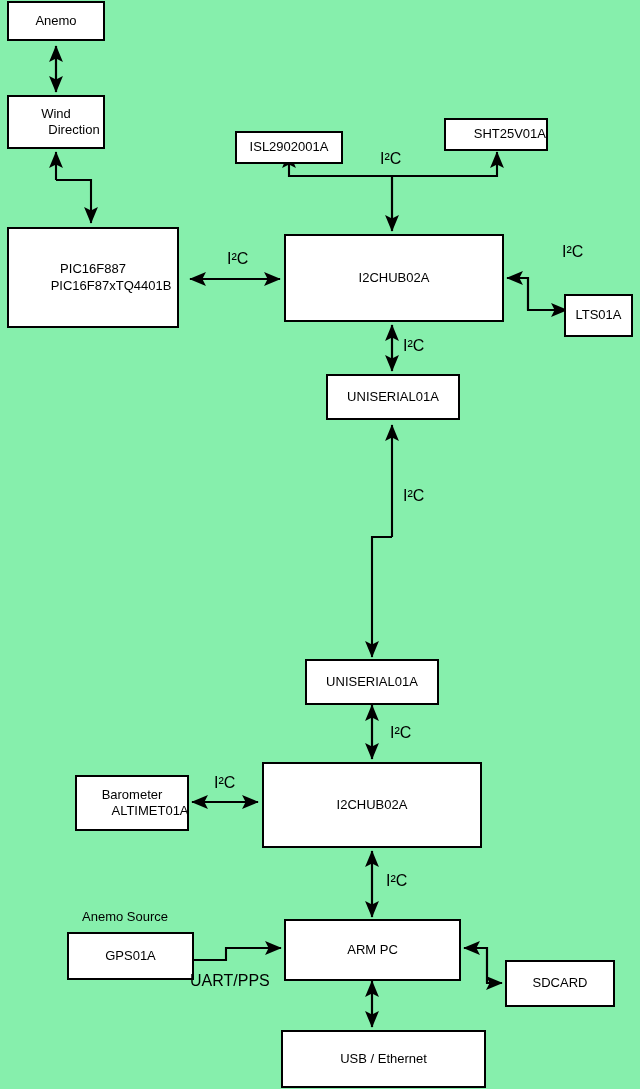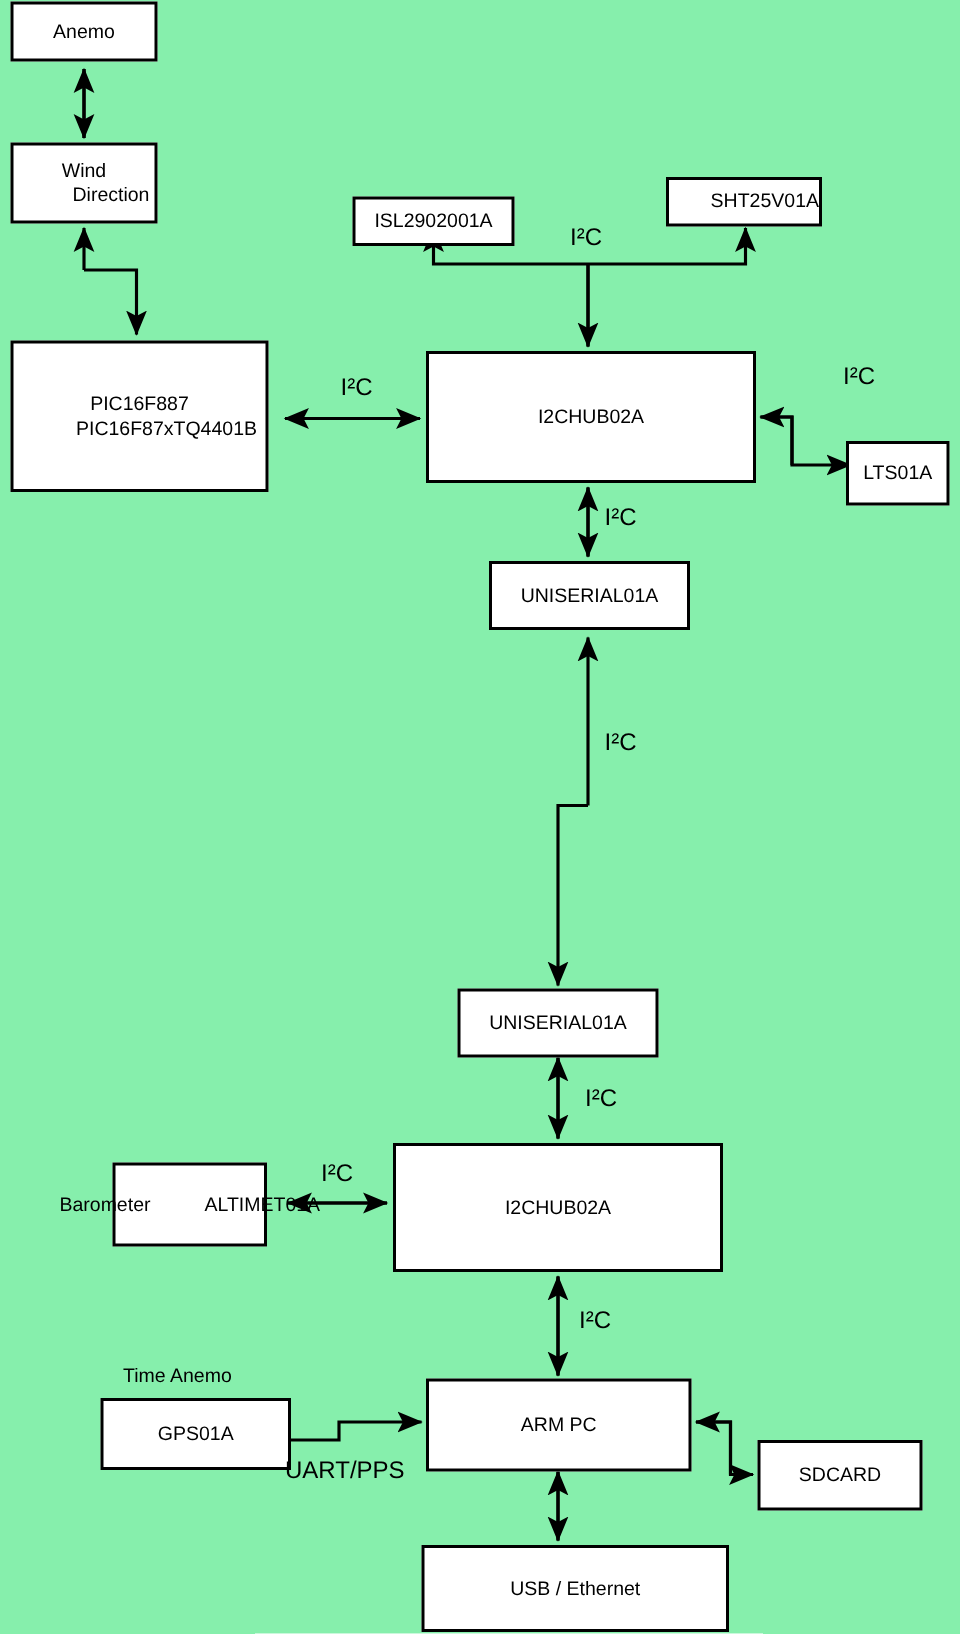--- a/index.html
+++ b/index.html
@@ -145,21 +145,21 @@
   </div>
 
   <div class="node" style="left:305px; top:659px; width:134px; height:46px;">
     <span>UNISERIAL01A</span>
   </div>
 
   <div class="node" style="left:262px; top:762px; width:220px; height:86px;">
     <span>I2CHUB02A</span>
   </div>
 
-  <div class="node" style="left:75px; top:775px; width:103px; height:56px; flex-direction:row;">
+  <div class="node" style="left:75px; top:775px; width:114px; height:56px; flex-direction:column;">
     <span>Barometer</span>
     <span class="line2">ALTIMET01A</span>
   </div>
 
   <div class="node" style="left:67px; top:932px; width:127px; height:48px;">
     <span>GPS01A</span>
   </div>
 
   <div class="node" style="left:284px; top:919px; width:177px; height:62px;">
     <span>ARM PC</span>
@@ -184,15 +184,15 @@
   <div class="edge-label" style="left:403px; top:487px;">I²C</div>
 
   <div class="edge-label" style="left:390px; top:724px;">I²C</div>
 
   <div class="edge-label" style="left:214px; top:774px;">I²C</div>
 
   <div class="edge-label" style="left:386px; top:872px;">I²C</div>
 
   <div class="edge-label" style="left:190px; top:972px;">UART/PPS</div>
 
-  <div class="free-label" style="left:82px; top:909px;">Time Anemo</div>
+  <div class="free-label" style="left:82px; top:909px;">Anemo Source</div>
 
 </div>
 
 </body></html>

